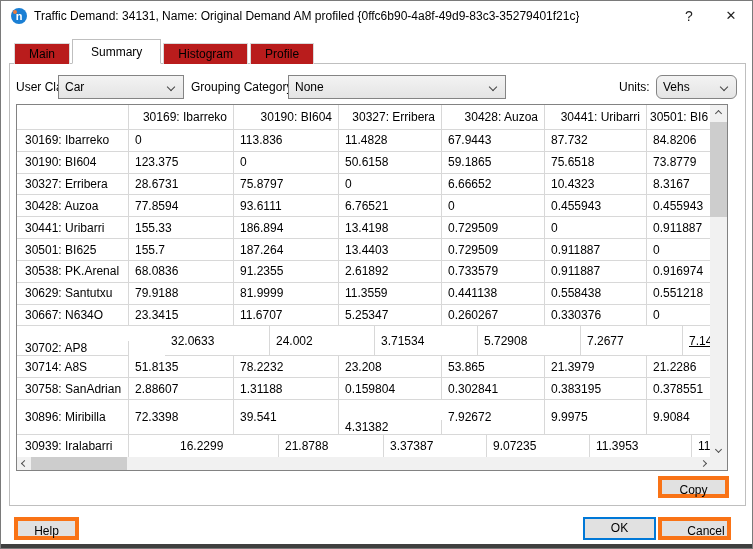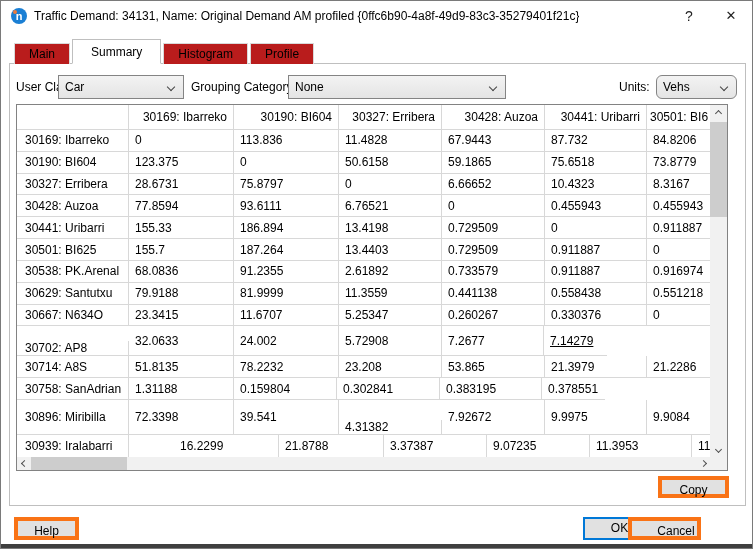--- a/index.html
+++ b/index.html
@@ -78,21 +78,21 @@
   .hscroll .thumb { position:absolute; left:0; top:0; height:13px; width:96px; background:#cdcdcd; }
   .hscroll .corner { width:17px; height:13px; flex:none; background:#f1f1f1; }
   .sb-chev { width:5px; height:5px; border-width:0 1.2px 1.2px 0; border-color:#505050; }
 
   
   .btn { position:absolute; height:23px; background:#e1e1e1; border:4px solid #f97316;
          text-align:center; line-height:21px; }
   .btn-copy   { left:657px; top:475px; width:71px; height:22px; line-height:20px; }
   .btn-help   { left:13px;  top:516px; width:65px; }
   .btn-ok     { left:582px; top:516px; width:73px; border:2px solid #0078d7; line-height:19px; }
-  .btn-cancel { left:627px; top:516px; width:73px;padding-left:23px; }
+  .btn-cancel { left:657px; top:516px; width:73px;padding-left:23px; }
 
   .bottom-edge { position:absolute; left:0; bottom:0; width:100%; height:4px; background:#3f3f3f; }
 </style>
 </head>
 <body>
 
 <div class="window">
 
   <div class="titlebar">
     <div class="app-icon">
@@ -218,37 +218,39 @@
             <div class="rowhead" style="width: 112px;">30667: N634O</div>
             <div class="td" style="width: 105px;">23.3415</div>
             <div class="td" style="width: 105px;">11.6707</div>
             <div class="td" style="width: 103px;">5.25347</div>
             <div class="td" style="width: 103px;">0.260267</div>
             <div class="td" style="width: 102px;">0.330376</div>
             <div class="td" style="width: 63px;">0</div>
           </div>
           <div class="tr">
             <div class="rowhead" style="width: 112px; margin-top: 15px;">30702: AP8</div>
-            <div class="td" style="width: 105px;">32.0633</div>
+            <div class="td" style="width: 105px; margin-left: 36px;">32.0633</div>
             <div class="td" style="width: 105px;">24.002</div>
+            <div class="td" style="width: 103px;">3.71534</div>
             <div class="td" style="width: 103px;">5.72908</div>
             <div class="td" style="width: 102px;">7.2677</div>
             <div class="td" style="width: 63px; text-decoration: underline;">7.14279</div>
           </div>
           <div class="tr">
             <div class="rowhead" style="width: 112px;">30714: A8S</div>
             <div class="td" style="width: 105px;">51.8135</div>
             <div class="td" style="width: 105px;">78.2232</div>
             <div class="td" style="width: 103px;">23.208</div>
             <div class="td" style="width: 103px;">53.865</div>
             <div class="td" style="width: 102px;">21.3979</div>
             <div class="td" style="width: 63px;">21.2286</div>
           </div>
           <div class="tr">
             <div class="rowhead" style="width: 112px;">30758: SanAdrian</div>
+            <div class="td" style="width: 105px;">2.88607</div>
             <div class="td" style="width: 105px;">1.31188</div>
             <div class="td" style="width: 103px;">0.159804</div>
             <div class="td" style="width: 103px;">0.302841</div>
             <div class="td" style="width: 102px;">0.383195</div>
             <div class="td" style="width: 63px;">0.378551</div>
           </div>
           <div class="tr">
             <div class="rowhead" style="width: 112px;">30896: Miribilla</div>
             <div class="td" style="width: 105px;">72.3398</div>
             <div class="td" style="width: 105px;">39.541</div>

